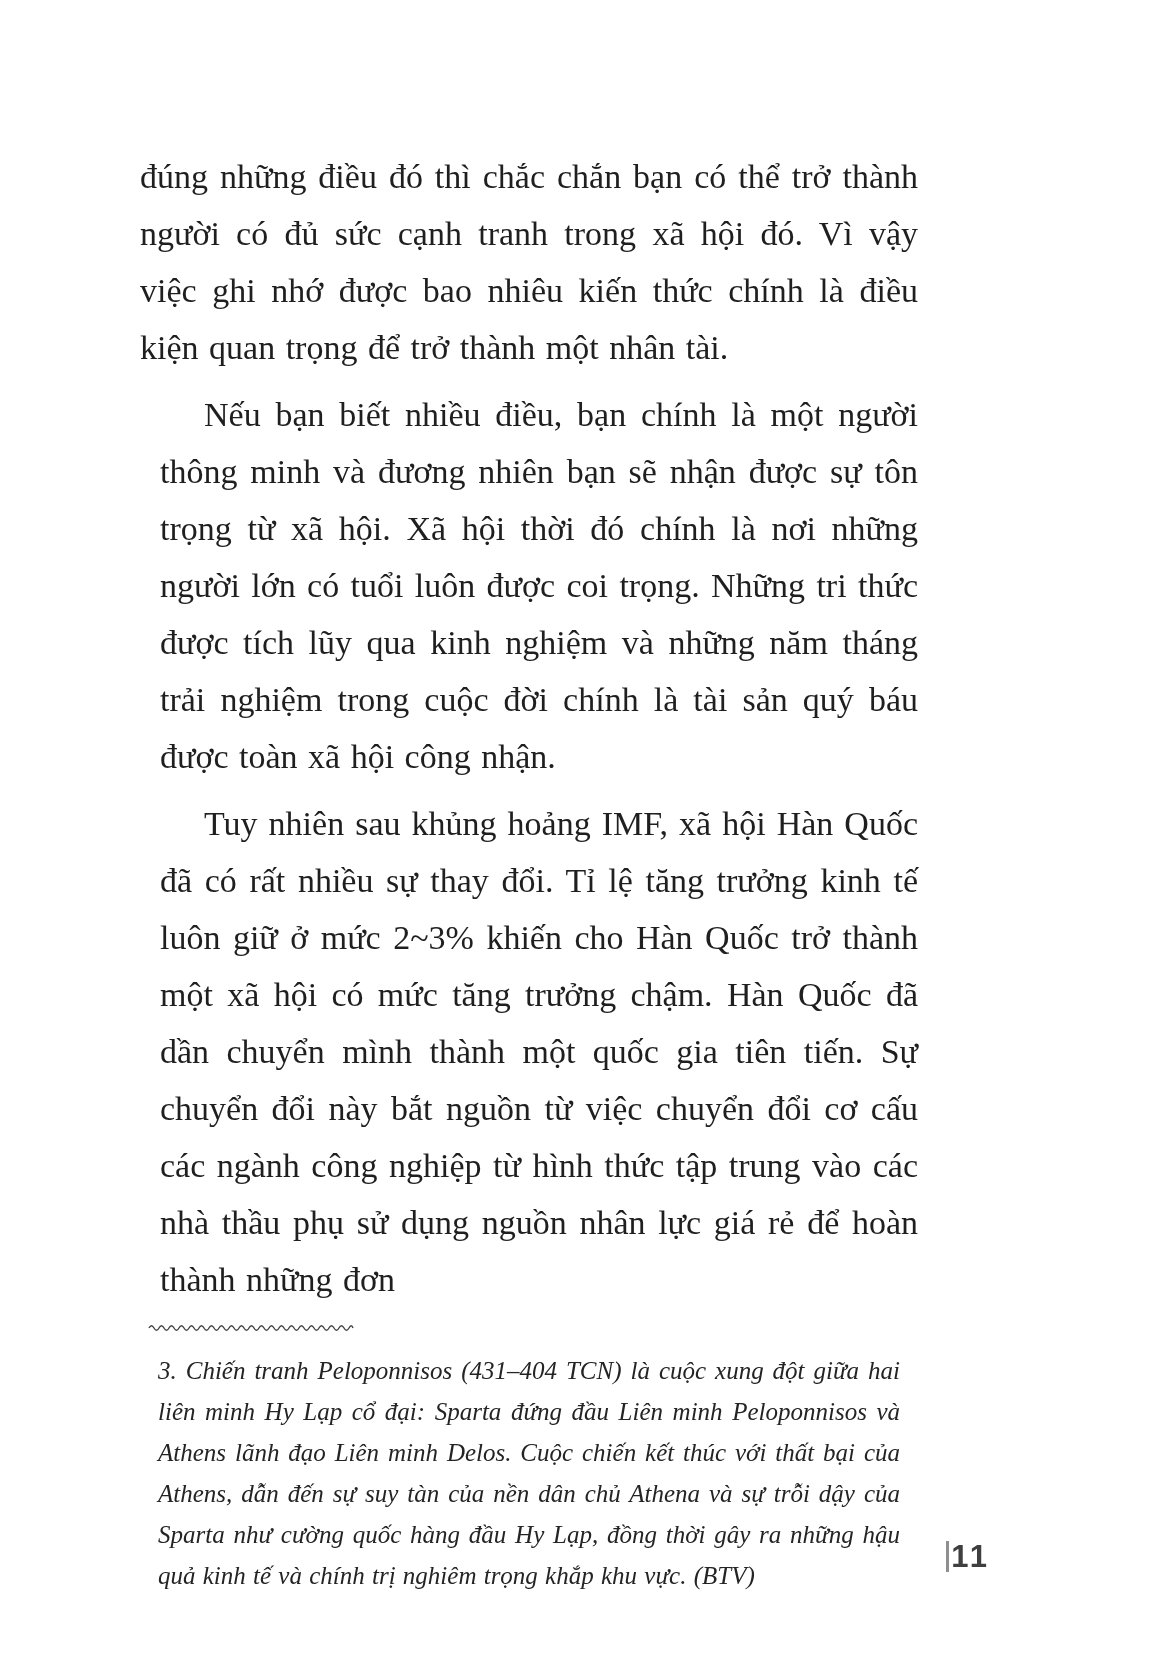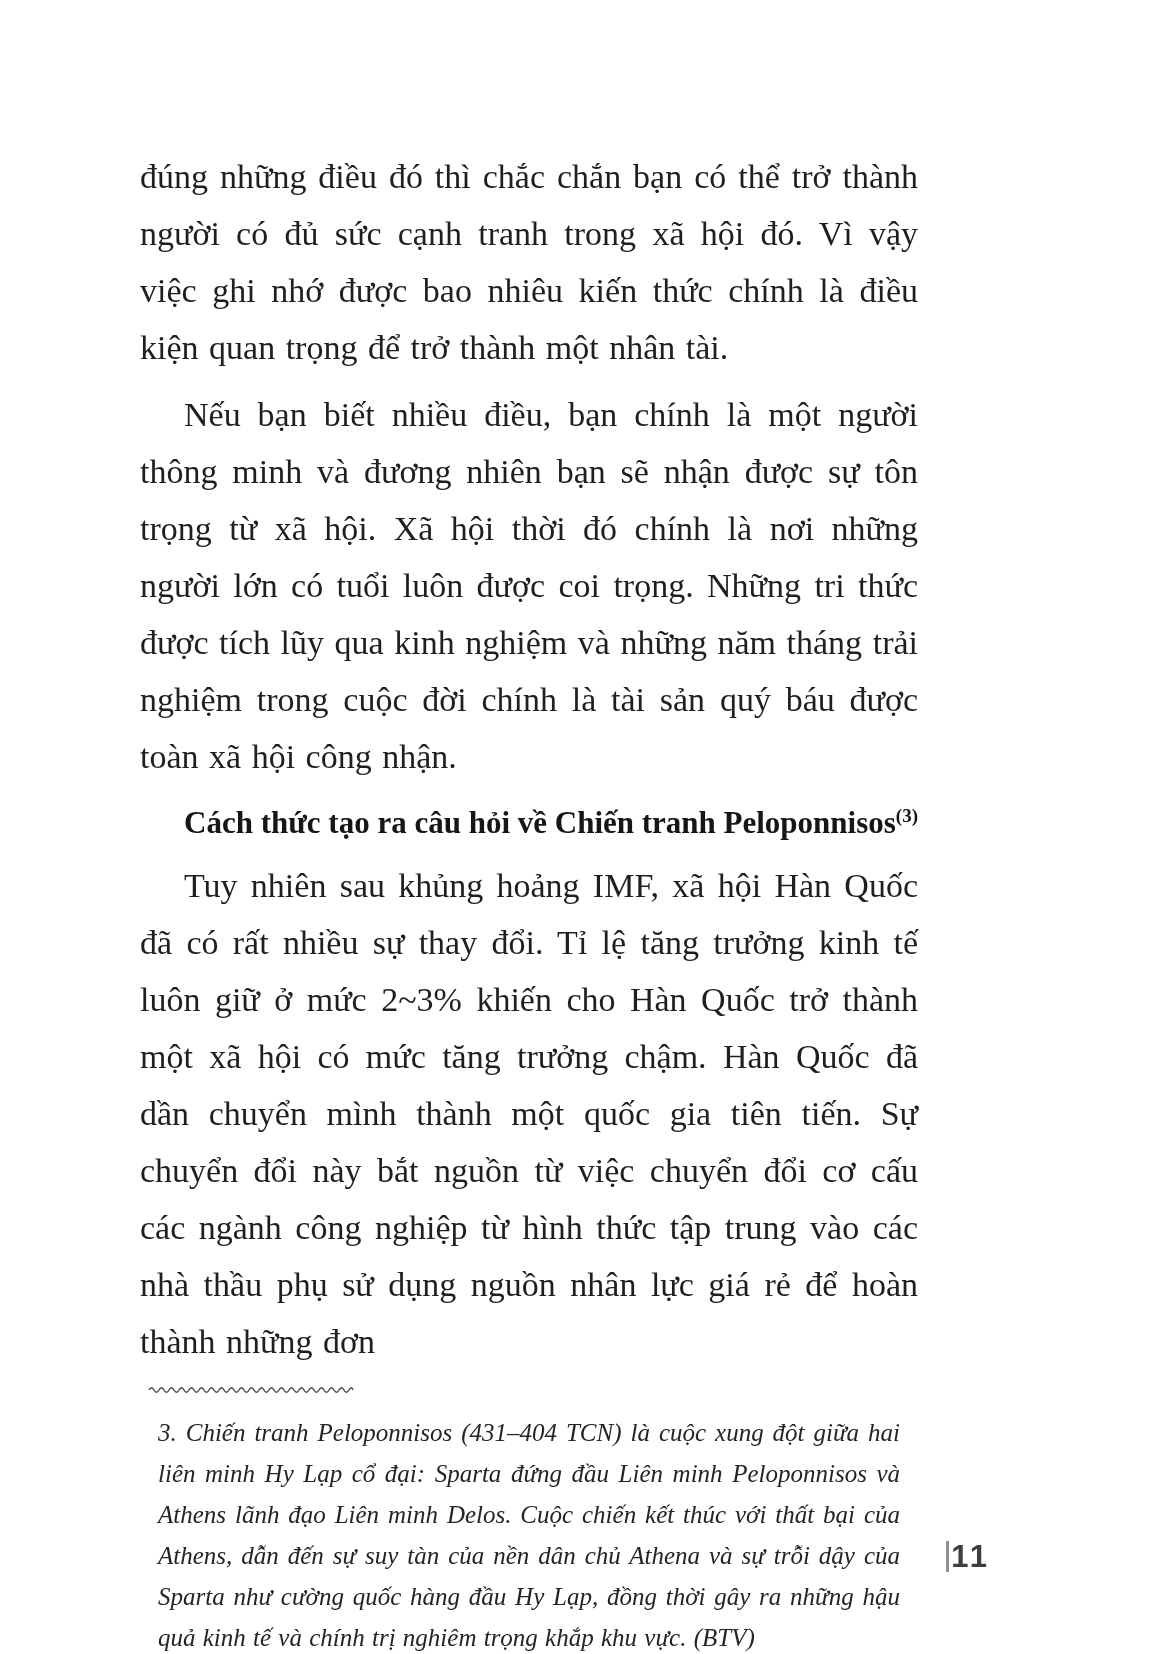--- a/index.html
+++ b/index.html
@@ -25,20 +25,21 @@
   .body-para {
     margin: 0 0 10px 0;
     font-size: 34px;
     line-height: 57px;
     text-align: justify;
     color: #1f1f1f;
     word-spacing: 2px;
   }
   .body-para.indent {
     text-indent: 44px;
+    margin-left: 20px;
   }
   .section-heading {
     margin: 16px 0 12px 0;
     font-size: 31px;
     line-height: 44px;
     font-weight: bold;
     color: #161616;
     text-indent: 44px;
     white-space: nowrap;
   }
@@ -89,21 +90,20 @@
 </head>
 <body>
 
 <div class="page">
   <div class="content">
 
     <p class="body-para">đúng những điều đó thì chắc chắn bạn có thể trở thành người có đủ sức cạnh tranh trong xã hội đó. Vì vậy việc ghi nhớ được bao nhiêu kiến thức chính là điều kiện quan trọng để trở thành một nhân tài.</p>
 
     <p class="body-para indent">Nếu bạn biết nhiều điều, bạn chính là một người thông minh và đương nhiên bạn sẽ nhận được sự tôn trọng từ xã hội. Xã hội thời đó chính là nơi những người lớn có tuổi luôn được coi trọng. Những tri thức được tích lũy qua kinh nghiệm và những năm tháng trải nghiệm trong cuộc đời chính là tài sản quý báu được toàn xã hội công nhận.</p>
 
-    <h2 class="section-heading"><span>Cách thức tạo ra câu hỏi về Chiến tranh Peloponnisos</span><sup>(3)</sup></h2>
 
     <p class="body-para indent">Tuy nhiên sau khủng hoảng IMF, xã hội Hàn Quốc đã có rất nhiều sự thay đổi. Tỉ lệ tăng trưởng kinh tế luôn giữ ở mức 2~3% khiến cho Hàn Quốc trở thành một xã hội có mức tăng trưởng chậm. Hàn Quốc đã dần chuyển mình thành một quốc gia tiên tiến. Sự chuyển đổi này bắt nguồn từ việc chuyển đổi cơ cấu các ngành công nghiệp từ hình thức tập trung vào các nhà thầu phụ sử dụng nguồn nhân lực giá rẻ để hoàn thành những đơn</p>
 
     <div class="footnote-block">
       <svg class="footnote-divider" width="206" height="10" viewBox="0 0 206 10" aria-hidden="true">
         <path d="M1 6 Q 3.5 1.5, 6 6 T 11 6 T 16 6 T 21 6 T 26 6 T 31 6 T 36 6 T 41 6 T 46 6 T 51 6 T 56 6 T 61 6 T 66 6 T 71 6 T 76 6 T 81 6 T 86 6 T 91 6 T 96 6 T 101 6 T 106 6 T 111 6 T 116 6 T 121 6 T 126 6 T 131 6 T 136 6 T 141 6 T 146 6 T 151 6 T 156 6 T 161 6 T 166 6 T 171 6 T 176 6 T 181 6 T 186 6 T 191 6 T 196 6 T 201 6 T 205 6" fill="none" stroke="#444444" stroke-width="1.4"></path>
       </svg>
       <p class="footnote-text">3. Chiến tranh Peloponnisos (431–404 TCN) là cuộc xung đột giữa hai liên minh Hy Lạp cổ đại: Sparta đứng đầu Liên minh Peloponnisos và Athens lãnh đạo Liên minh Delos. Cuộc chiến kết thúc với thất bại của Athens, dẫn đến sự suy tàn của nền dân chủ Athena và sự trỗi dậy của Sparta như cường quốc hàng đầu Hy Lạp, đồng thời gây ra những hậu quả kinh tế và chính trị nghiêm trọng khắp khu vực. (BTV)</p>
     </div>
 

